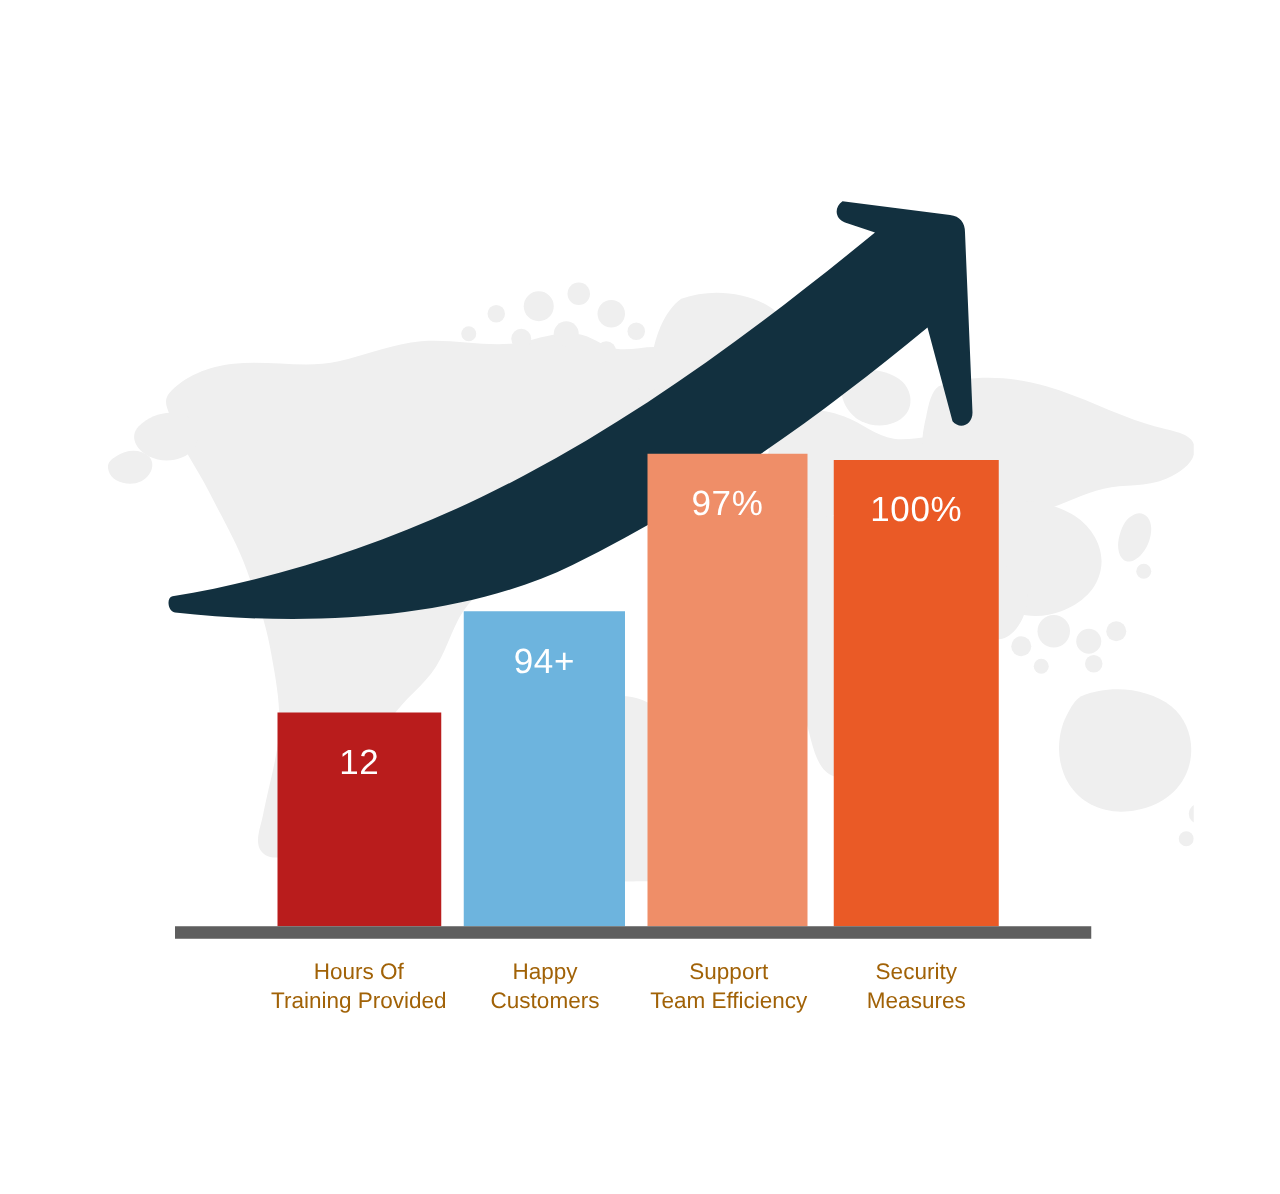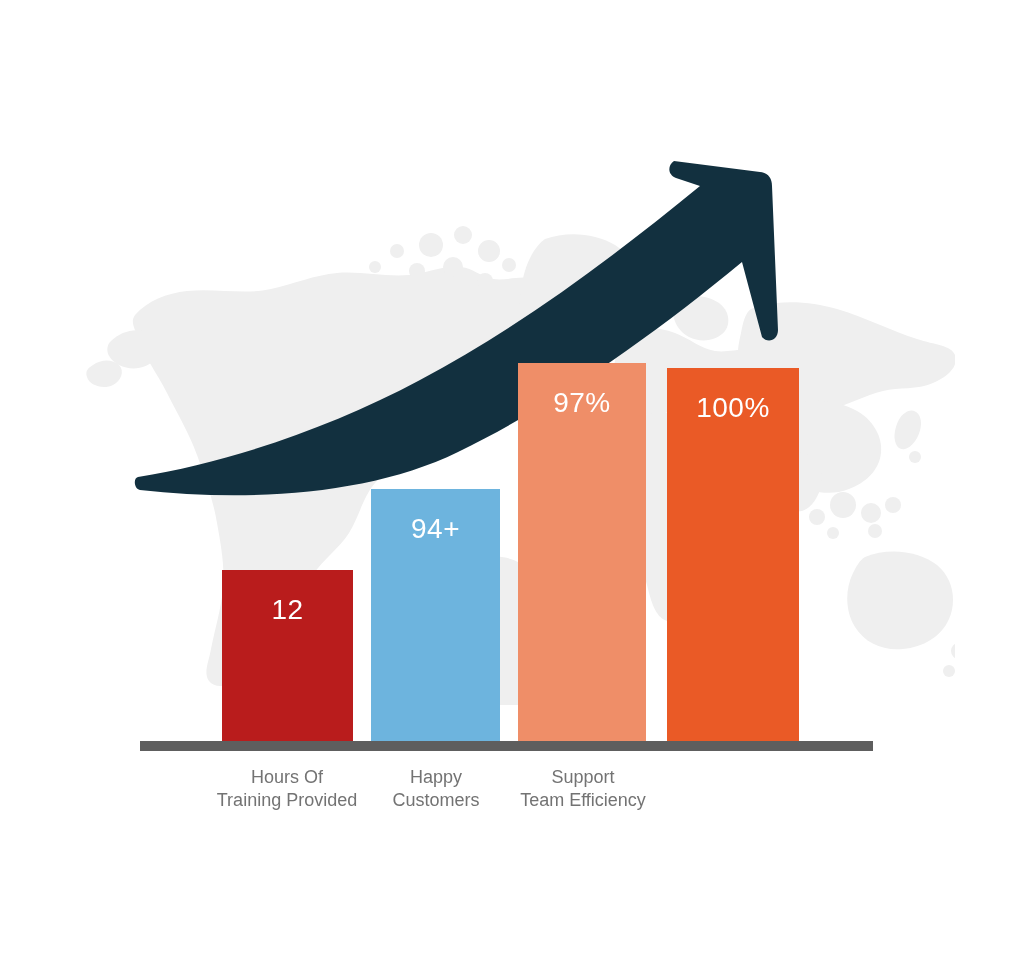--- a/index.html
+++ b/index.html
@@ -71,21 +71,21 @@
     top: 741px;
     width: 733px;
     height: 10px;
     background: #5e5e5e;
   }
 
   .cat-label {
     position: absolute;
     top: 766px;
     text-align: center;
-    color: #737373;
+    color: #a16207;
     font-size: 18px;
     line-height: 23px;
     font-family: "Liberation Sans", sans-serif;
     white-space: pre-line;
   }
 </style>
 </head>
 <body>
 
 <div id="stage">
@@ -225,15 +225,17 @@
     </div>
 
     <div id="baseline"></div>
 
     <div class="cat-label" style="left:192px; width:190px;">Hours Of
 Training Provided</div>
     <div class="cat-label" style="left:345px; width:182px;">Happy
 Customers</div>
     <div class="cat-label" style="left:492px; width:182px;">Support
 Team Efficiency</div>
+    <div class="cat-label" style="left:642px; width:182px;">Security
+Measures</div>
 
   </div>
 </div>
 
 </body></html>

